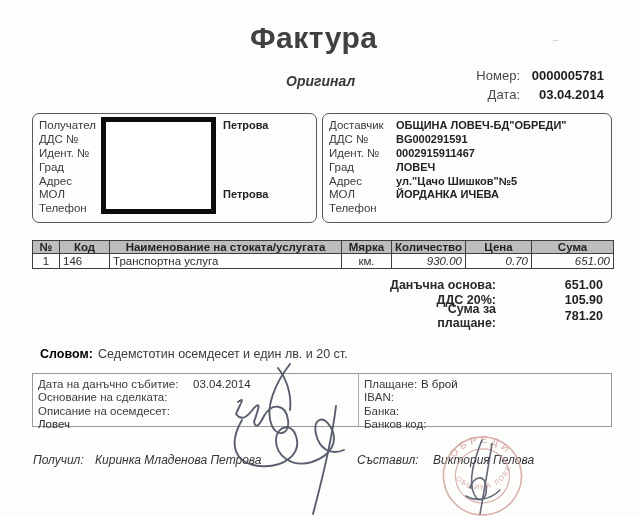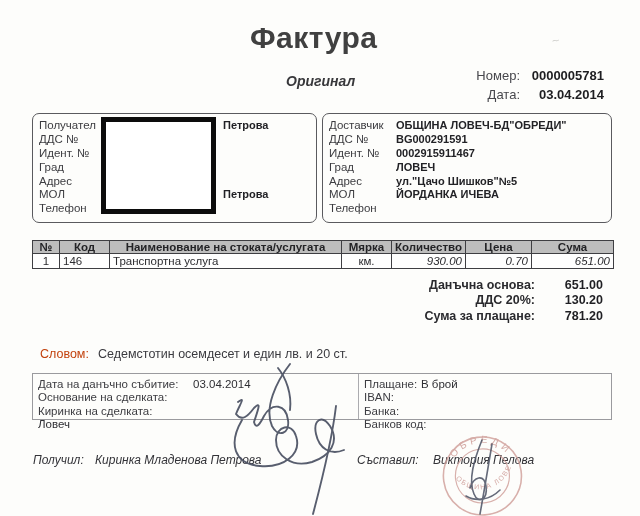--- a/index.html
+++ b/index.html
@@ -42,30 +42,30 @@
   table.items { left:32px; top:240px; width:581px; border-collapse:collapse; table-layout:fixed; }
   table.items th, table.items td { border:1px solid #3e3e42; font-size:11.5px; padding:0 3px; overflow:hidden; white-space:nowrap; }
   table.items th { background:#bdbdbd; font-weight:bold; height:13px; text-align:center; color:#232326; }
   table.items td { height:15px; background:#fefefe; color:#2c2c30; }
   .col-num{width:27px;} .col-code{width:50px;} .col-name{width:232px;}
   .col-unit{width:50px;} .col-qty{width:74px;} .col-price{width:66px;} .col-sum{width:82px;}
   td.ta-c{text-align:center;} td.ta-r{text-align:right;font-style:italic;} td.ta-l{text-align:left;}
 
   
   .totals { left:390px; top:277px; width:213px; }
-  .total-row { display:flex; height:15.5px; align-items:center; }
+  .total-row { display:flex; height:15.5px; align-items:center;gap:39px; }
   .total-label { flex:1; text-align:right; font-size:12.5px; font-weight:bold; color:#2a2a2e; }
   .total-value { width:68px; text-align:right; font-size:12.5px; font-weight:bold; color:#1f1f23; }
 
   
-  .words-label { left:40px; top:347px; font-size:12.5px; font-weight:normal; color:#c2410c; }
+  .words-label { left:40px; top:347px; font-size:12.5px; font-weight:bold; color:#000000; }
   .words-text  { left:98px; top:347px; font-size:12.5px; color:#3a3a3f; }
 
   
-  .details-box { left:32px; top:373px; width:580px; height:47px; border:1px solid #9a9a9e; background:transparent; }
+  .details-box { left:32px; top:373px; width:580px; height:54px; border:1px solid #9a9a9e; background:transparent; }
   .details-divider { position:absolute; left:325px; top:0; height:100%; border-left:1px solid #ababaf; }
   .details-col { position:absolute; top:3px; }
   .details-col.left  { left:5px;   width:315px; }
   .details-col.right { left:331px; width:244px; }
   .detail-row { display:flex; height:13.5px; align-items:center; }
   .detail-label { font-size:11.5px; color:#3c3c41; white-space:nowrap; }
   .details-col.left  .detail-label { width:155px; }
   .details-col.right .detail-label { width:57px; }
   .detail-value { font-size:11.5px; color:#2e2e33; white-space:nowrap; }
 
@@ -195,21 +195,21 @@
   </tbody>
 </table>
 
 <div class="abs totals">
   <div class="total-row">
     <span class="total-label">Данъчна основа:</span>
     <span class="total-value">651.00</span>
   </div>
   <div class="total-row">
     <span class="total-label">ДДС 20%:</span>
-    <span class="total-value">130.20</span>
+    <span class="total-value">105.90</span>
   </div>
   <div class="total-row">
     <span class="total-label">Сума за плащане:</span>
     <span class="total-value">781.20</span>
   </div>
 </div>
 
 <div class="abs words-label">Словом:</div>
 <div class="abs words-text">Седемстотин осемдесет и един лв. и 20 ст.</div>
 
@@ -218,21 +218,21 @@
   <div class="details-col left">
     <div class="detail-row">
       <span class="detail-label">Дата на данъчно събитие:</span>
       <span class="detail-value">03.04.2014</span>
     </div>
     <div class="detail-row">
       <span class="detail-label">Основание на сделката:</span>
       <span class="detail-value"></span>
     </div>
     <div class="detail-row">
-      <span class="detail-label">Киринка на сделката:</span>
+      <span class="detail-label">Описание на осемдесет:</span>
       <span class="detail-value"></span>
     </div>
     <div class="detail-row">
       <span class="detail-value">Ловеч</span>
     </div>
   </div>
   <div class="details-col right">
     <div class="detail-row">
       <span class="detail-label">Плащане:</span>
       <span class="detail-value">В брой</span>

